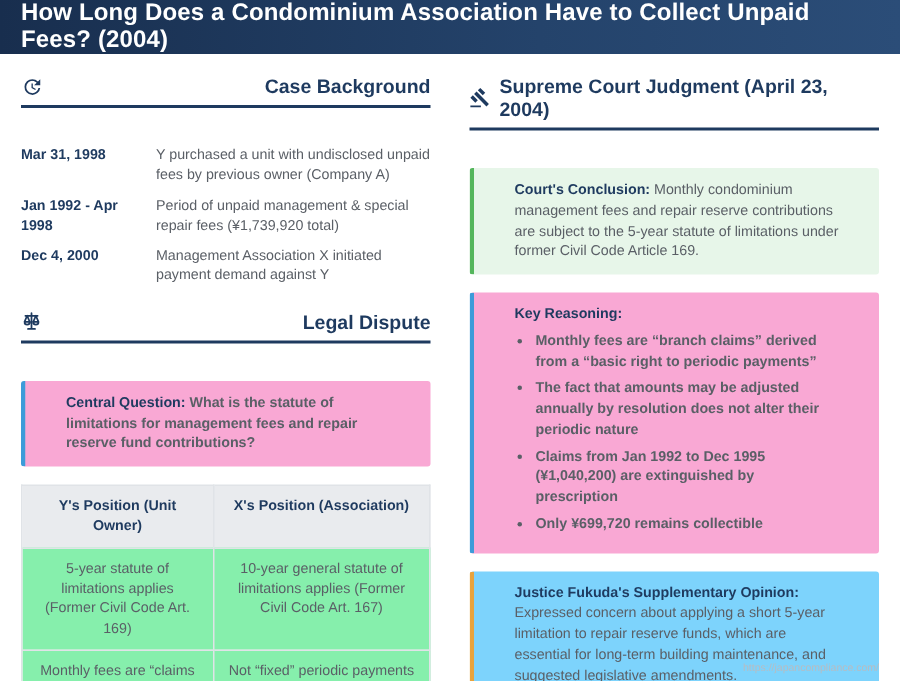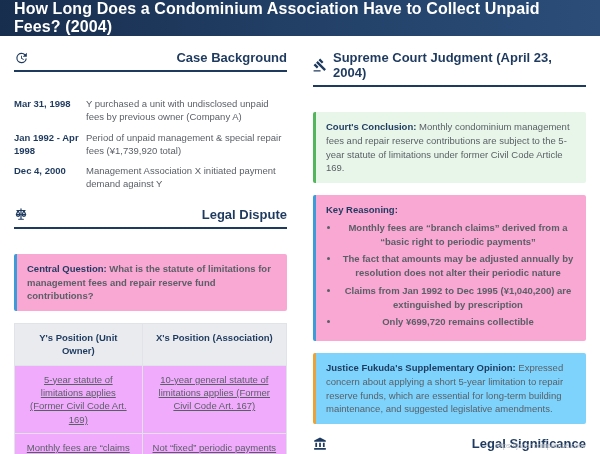--- a/index.html
+++ b/index.html
@@ -17,36 +17,36 @@
   .col { flex:1 1 0; min-width:0; }
 
   .sec-head {
     display:flex; align-items:center; gap:6px;
     color:#1e3a5f; font-size:13px; font-weight:bold;
     border-bottom:2px solid #1e3a5f; padding-bottom:5px; margin-bottom:25px;justify-content:space-between;
   }
   .sec-head svg { width:14px; height:14px; flex:0 0 auto; }
   .mt { margin-top:16px; }
 
-  .event { display:grid; grid-template-columns:72px 1fr; gap:0; font-size:9.5px; line-height:1.4; margin-bottom:7px; }
+  .event { display:grid; grid-template-columns:72px 1fr; gap:18px; font-size:9.5px; line-height:1.4; margin-bottom:7px; }
   .event .date { color:#1e3a5f; font-weight:bold; }
   .event .desc { color:#5a5f66; }
 
-  .callout { font-size:9.5px; line-height:1.45; padding:8px 10px; margin-bottom:12px; border-radius:2px; }
+  .callout { font-size:9.5px; line-height:1.45; padding:8px 27px; margin-bottom:12px; border-radius:2px; }
   .callout b { color:#1e3a5f; }
   .c-blue   { background:#f9a8d4; border-left:3px solid #3d9bd9;font-weight:bold; }
   .c-green  { background:#e7f6e9; border-left:3px solid #54b65c; }
   .c-yellow { background:#7dd3fc; border-left:3px solid #e8a33d; }
 
   table { width:100%; border-collapse:collapse; font-size:9.5px; line-height:1.4; }
   th, td { border:1px solid #e0e3e7; padding:7px 8px; text-align:center; vertical-align:top; }
   th { background:#e9ebee; color:#1e3a5f; font-weight:bold; }
-  td { color:#5a5f66; background:#f0abfc;text-decoration:underline; }
+  td { color:#5a5f66; background:#86efac; }
 
-  .reason-list { margin:4px 0 0 14px;text-align:center; }
+  .reason-list { margin:4px 0 0 14px; }
   .reason-list li { margin-bottom:4px; }
 
   .sig-item { display:grid; grid-template-columns:14px 1fr; gap:8px; font-size:9.5px; line-height:1.45; margin-bottom:9px; }
 
   .footer-url { position:absolute; right:14px; bottom:5px; font-size:7px; color:#b7bcc2; }
 
   .icon-navy { fill:#1e3a5f; }
   .icon-stroke { fill:none; stroke:#1e3a5f; stroke-width:2; stroke-linecap:round; stroke-linejoin:round; }
 </style>
 </head>

